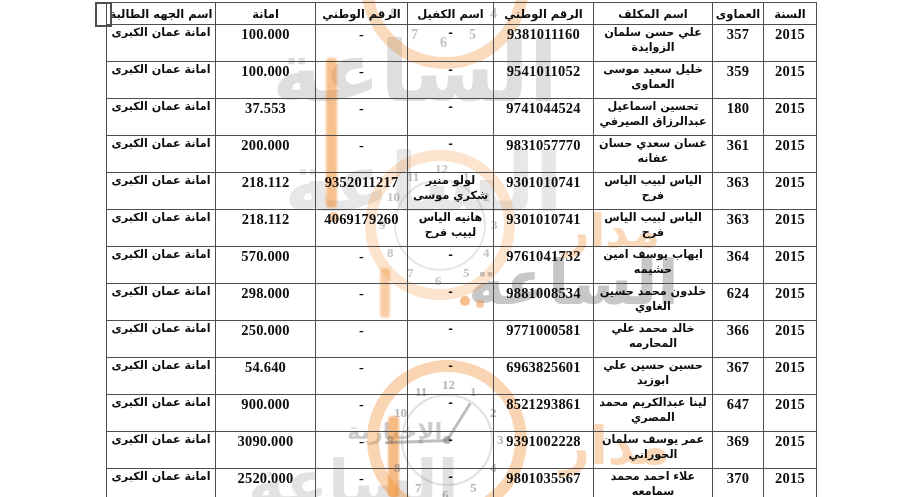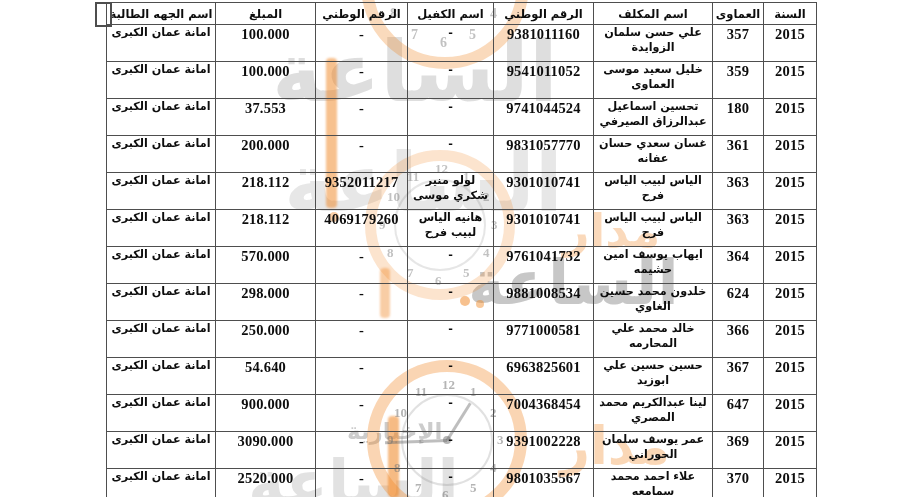--- a/index.html
+++ b/index.html
@@ -113,21 +113,21 @@
       <col class="c2">
       <col class="c3">
     <col class="c4">
       <col class="c5">
       <col class="c6">
       <col class="c7">
   </colgroup>
   <thead>
       <tr id="hdr-row">
         <th>اسم الجهه الطالبة</th>
-        <th>المبلغ</th>
+        <th>امانة</th>
         <th>الرقم الوطني</th>
         <th>اسم الكفيل</th>
         <th>الرقم الوطني</th>
         <th>اسم المكلف</th>
         <th>العماوى</th>
         <th>السنة</th>
       </tr>
     </thead>
   <tbody id="body-rows">
       <tr>
@@ -228,21 +228,21 @@
         <td class="col-num">6963825601</td>
         <td class="col-ar">حسين حسين علي ابوزيد</td>
         <td class="col-num">367</td>
         <td class="col-num">2015</td>
       </tr>
       <tr>
         <td class="col-ar">امانة عمان الكبرى</td>
         <td class="col-num">900.000</td>
         <td class="col-num">-</td>
         <td class="col-ar">-</td>
-        <td class="col-num">7004368454</td>
+        <td class="col-num">8521293861</td>
         <td class="col-ar">لينا عبدالكريم محمد المصري</td>
         <td class="col-num">647</td>
         <td class="col-num">2015</td>
       </tr>
       <tr>
         <td class="col-ar">امانة عمان الكبرى</td>
         <td class="col-num">3090.000</td>
         <td class="col-num">-</td>
         <td class="col-ar">-</td>
         <td class="col-num">9391002228</td>

